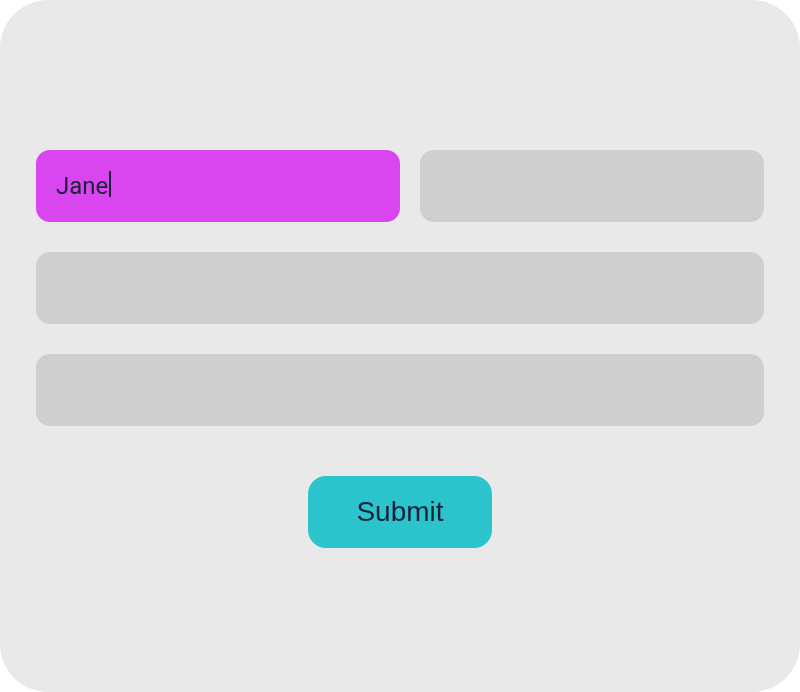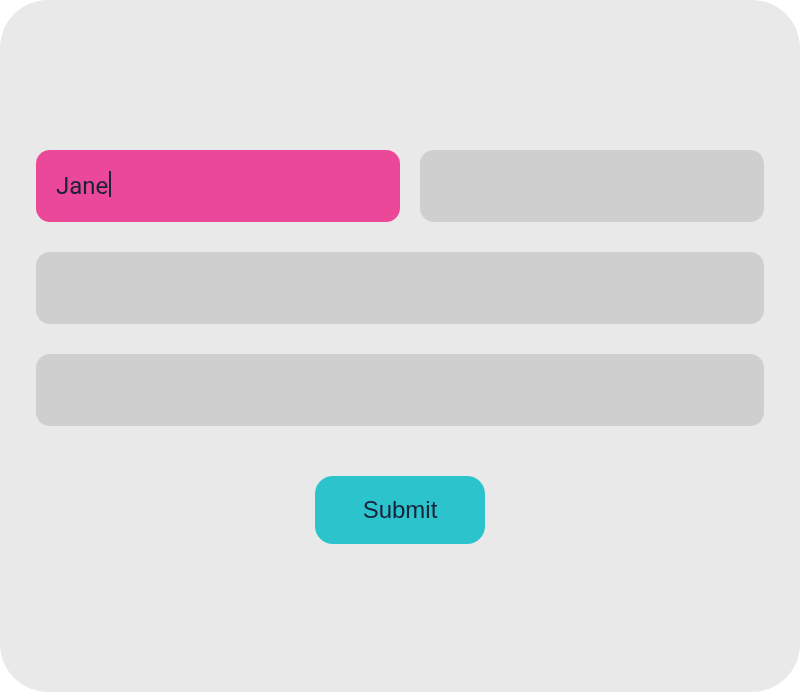--- a/index.html
+++ b/index.html
@@ -27,21 +27,21 @@
       gap: 20px;
       margin-bottom: 30px;
     }
     .field {
       flex: 1;
       height: 72px;
       background: #cfcfcf;
       border-radius: 14px;
     }
     .field.active {
-      background: #ec4899;
+      background: #d946ef;
       display: flex;
       align-items: center;
       padding-left: 20px;
     }
     .field-text {
       font-size: 24px;
       color: #1a2238;
       font-weight: 400;
     }
     .cursor {
@@ -62,21 +62,21 @@
       margin-bottom: 30px;
     }
     .submit-wrap {
       display: flex;
       justify-content: center;
       margin-top: 50px;
     }
     .submit-btn {
       background: #2bc4cd;
       color: #1a2238;
-      font-size: 24px;
+      font-size: 28px;
       font-weight: 500;
       border: none;
       border-radius: 18px;
       padding: 20px 48px;
       cursor: pointer;
     }
   </style>
 </head>
 <body>
 

